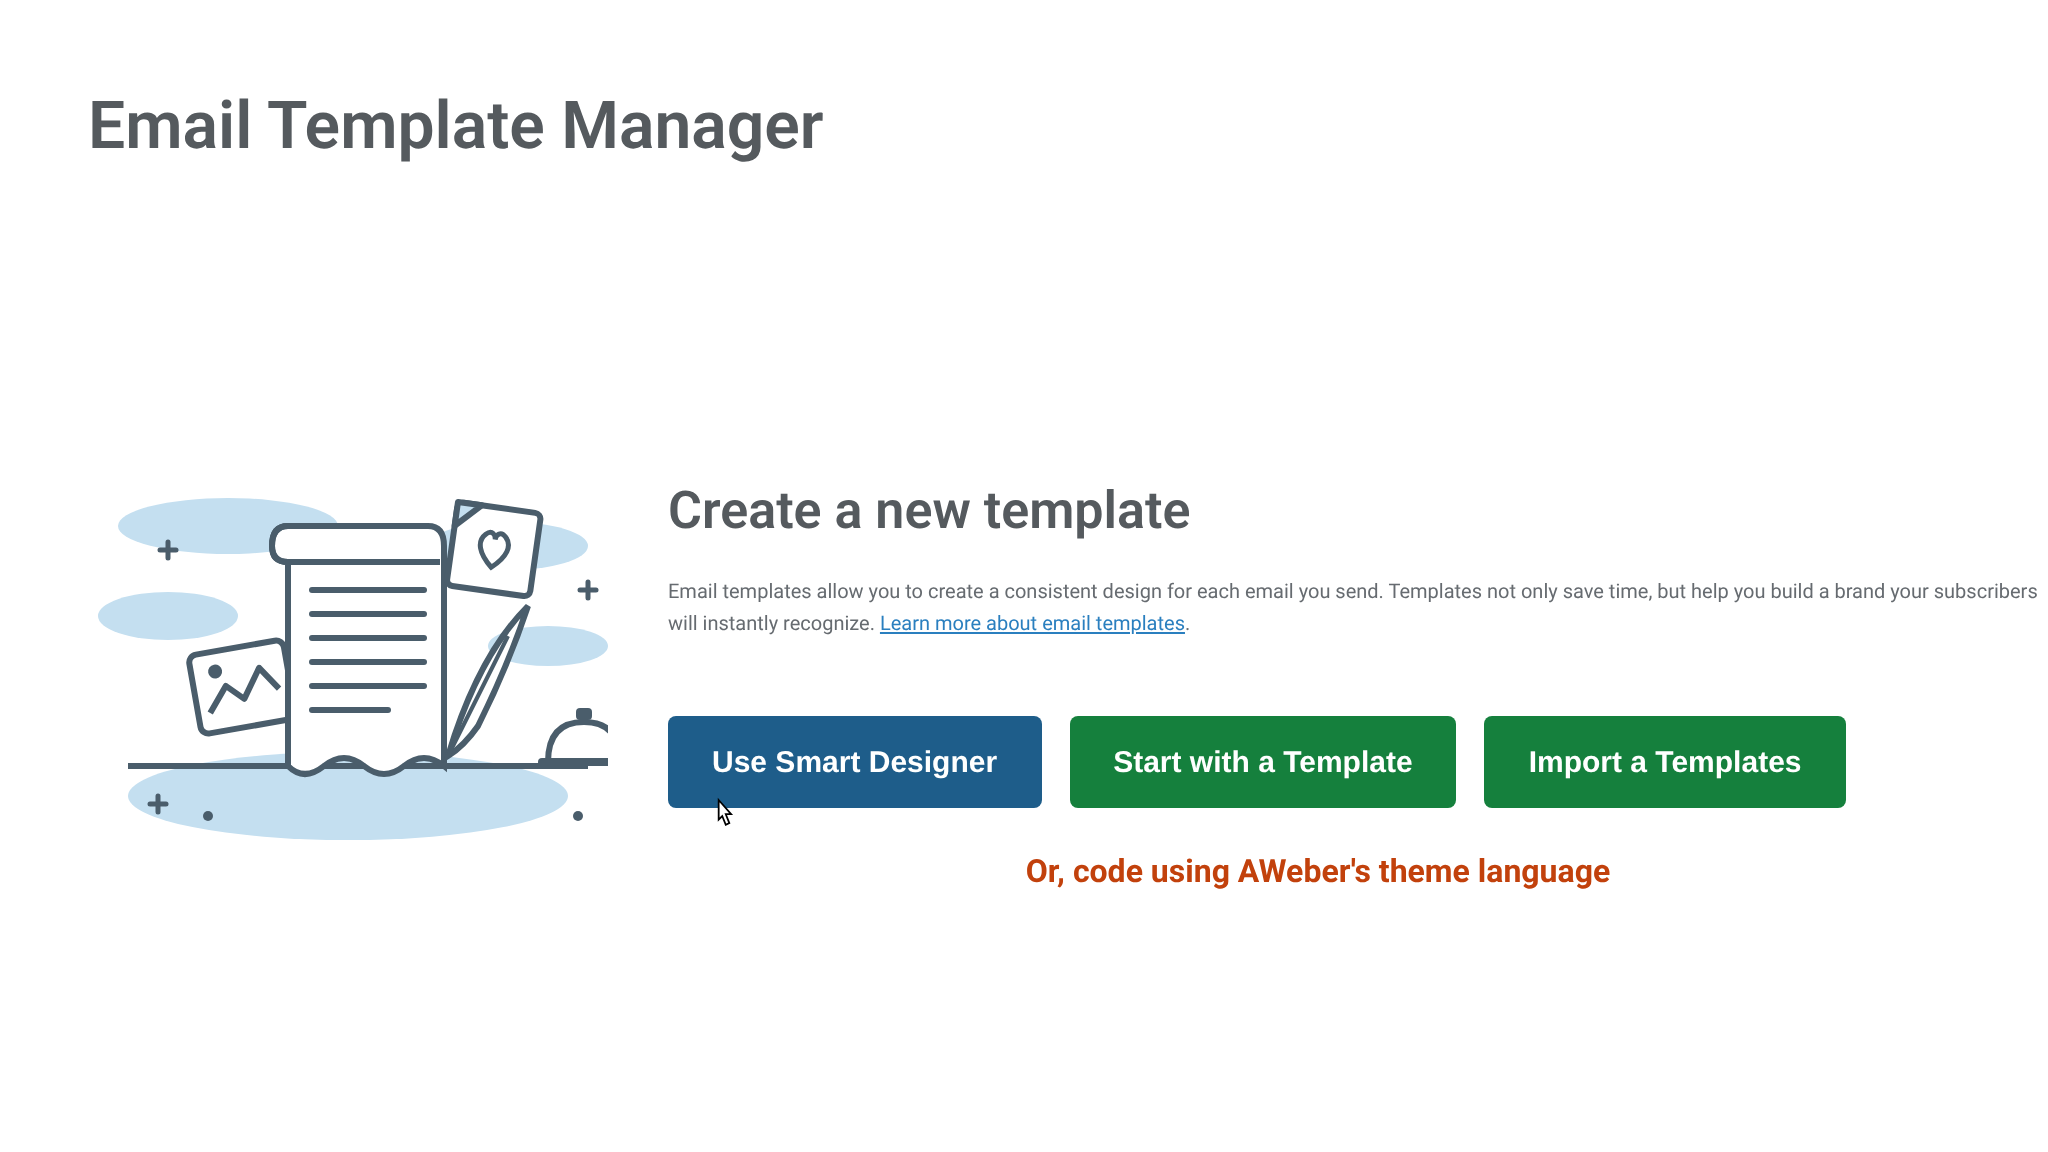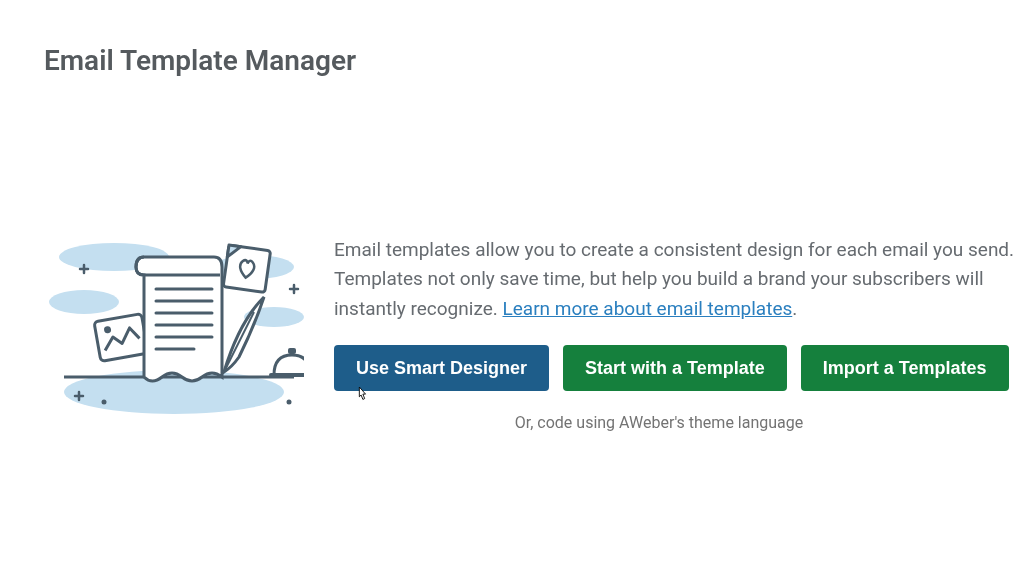--- a/index.html
+++ b/index.html
@@ -5,21 +5,21 @@
     * { margin: 0; padding: 0; box-sizing: border-box; }
     body {
       font-family: -apple-system, BlinkMacSystemFont, "Segoe UI", Roboto, "Helvetica Neue", Arial, sans-serif;
       background: #ffffff;
       width: 1024px;
       height: 576px;
       overflow: hidden;
       color: #333;
     }
     .page-title {
-      font-size: 28px;
+      font-size: 33px;
       font-weight: 600;
       color: #555a5e;
       padding: 44px 0 0 44px;
     }
     .main {
       display: flex;
       align-items: flex-start;
       padding: 150px 0 0 44px;
     }
     .illustration {
@@ -32,58 +32,58 @@
       flex: 1;
       padding-top: 8px;
     }
     .section-heading {
       font-size: 26px;
       font-weight: 600;
       color: #555a5e;
       margin-bottom: 18px;
     }
     .description {
-      font-size: 19px;
+      font-size: 10px;
       line-height: 1.55;
       color: #666b70;
-      margin-bottom: 22px;
+      margin-bottom: 38px;
     }
     .description a {
       color: #2a7fbf;
       text-decoration: underline;
     }
     .button-row {
       display: flex;
       gap: 14px;
       margin-bottom: 22px;
     }
     .btn {
       display: inline-flex;
       align-items: center;
       justify-content: center;
       padding: 0 22px;
       height: 46px;
       border-radius: 4px;
-      font-size: 18px;
+      font-size: 15px;
       font-weight: 600;
       color: #ffffff;
       border: none;
       cursor: pointer;
       white-space: nowrap;
     }
     .btn-primary { background: #1e5d8a; }
     .btn-secondary { background: #15803d; }
     .alt-link-row {
       text-align: center;
       padding-right: 40px;
     }
     .alt-link {
-      color: #737373;
+      color: #c2410c;
       font-size: 16px;
-      font-weight: 400;
+      font-weight: 700;
       text-decoration: none;
       cursor: pointer;
     }
     .cursor {
       position: absolute;
       left: 320px;
       top: 48px;
       width: 16px;
       height: 20px;
       pointer-events: none;
@@ -150,20 +150,21 @@
           <line x1="246" y1="62" x2="254" y2="62"></line>
         <line x1="35" y1="165" x2="35" y2="173"></line>
           <line x1="31" y1="169" x2="39" y2="169"></line>
       </g>
       <circle cx="60" cy="175" r="2.5" fill="#4a5d6b"></circle>
       <circle cx="245" cy="175" r="2.5" fill="#4a5d6b"></circle>
     </svg>
   </div>
 
   <div class="content">
+    <h2 class="section-heading">Create a new template</h2>
 
     <p class="description">
       <span>Email templates allow you to create a consistent design for each email you send. Templates not only save time, but help you build a brand your subscribers will instantly recognize. </span><a href="#">Learn more about email templates</a><span>.</span>
     </p>
 
     <div class="button-row">
       <span class="btn-wrap">
         <button class="btn btn-primary">Use Smart Designer</button>
         <svg class="cursor" style="position:absolute; left:20px; top:40px;" width="18" height="22" viewBox="0 0 18 22">
           <path d="M6 2 L6 13 L8 11 L10 16 L12 15 L10 10 L13 10 Z" fill="#ffffff" stroke="#000000" stroke-width="1"></path>

